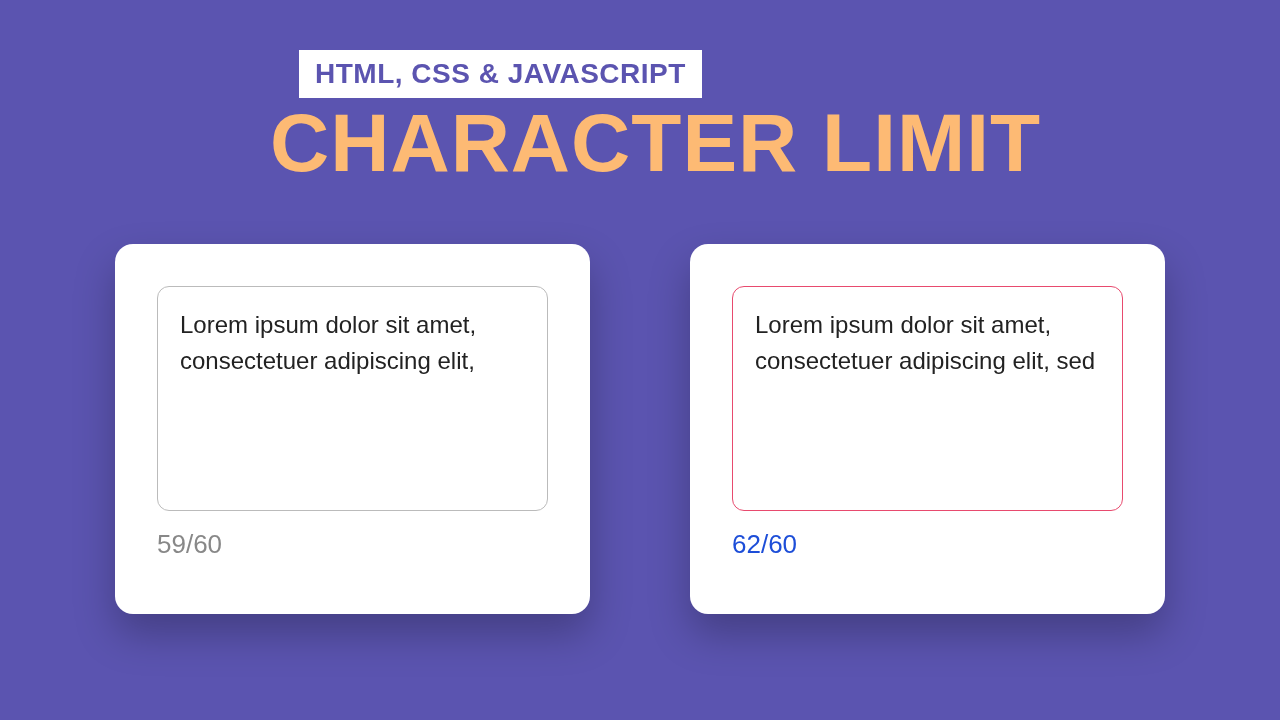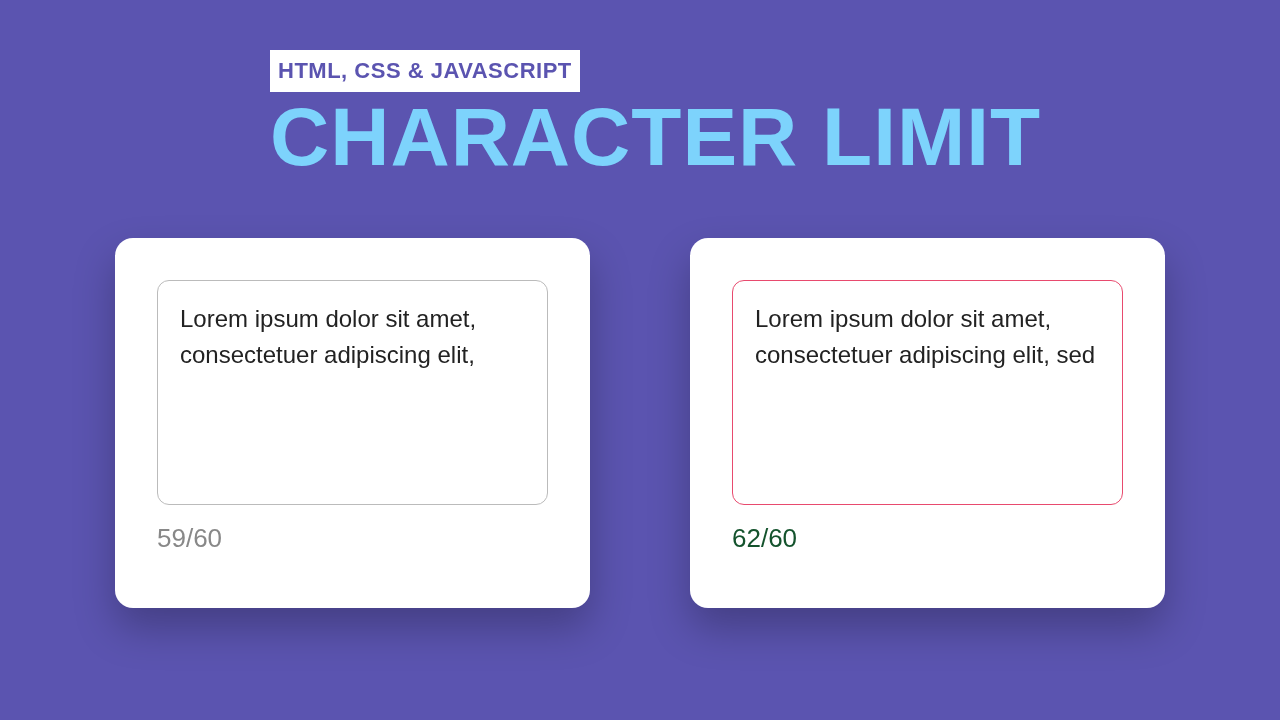--- a/index.html
+++ b/index.html
@@ -19,27 +19,28 @@
     .header {
       padding-top: 50px;
       padding-left: 270px;
     }
     
     .subtitle-badge {
       display: inline-block;
       background: #ffffff;
       color: #5b54b0;
       font-weight: 800;
-      font-size: 22px;
-      padding: 8px 8px;
+      font-size: 28px;
+      padding: 8px 16px;
       letter-spacing: 0.5px;
+      margin-left: 29px;
     }
     
     .title {
-      color: #7dd3fc;
+      color: #fdba74;
       font-weight: 800;
       font-size: 82px;
       letter-spacing: 1px;
       margin-top: 4px;
       line-height: 1;
     }
     
     .cards-container {
       display: flex;
       justify-content: center;
@@ -77,21 +78,21 @@
     }
     
     .counter {
       margin-top: 18px;
       font-size: 26px;
       color: #888888;
       font-weight: 400;
     }
     
     .counter.error {
-      color: #14532d;
+      color: #1d4ed8;
     }
   </style>
 </head>
 <body>
 
 <div class="header">
   <div class="subtitle-badge">HTML, CSS &amp; JAVASCRIPT</div>
   <div class="title">CHARACTER LIMIT</div>
 </div>
 

